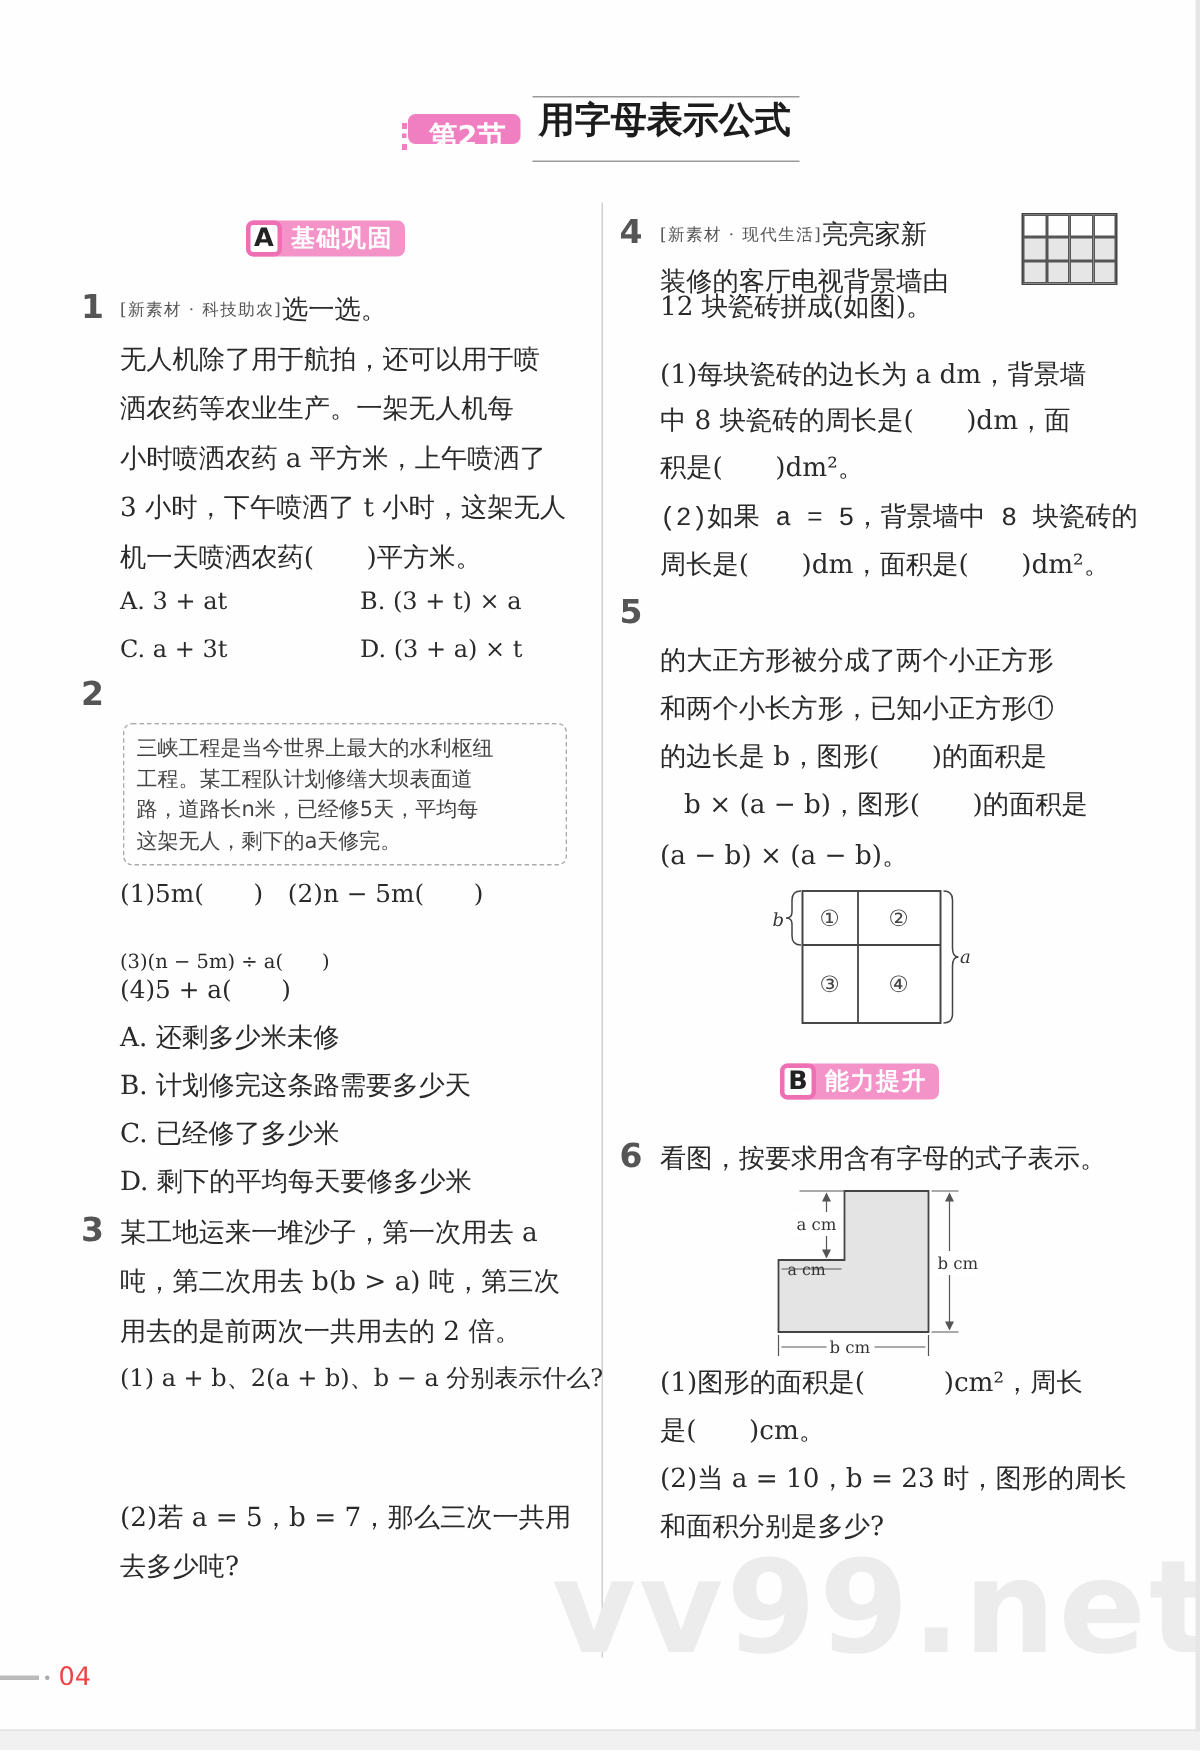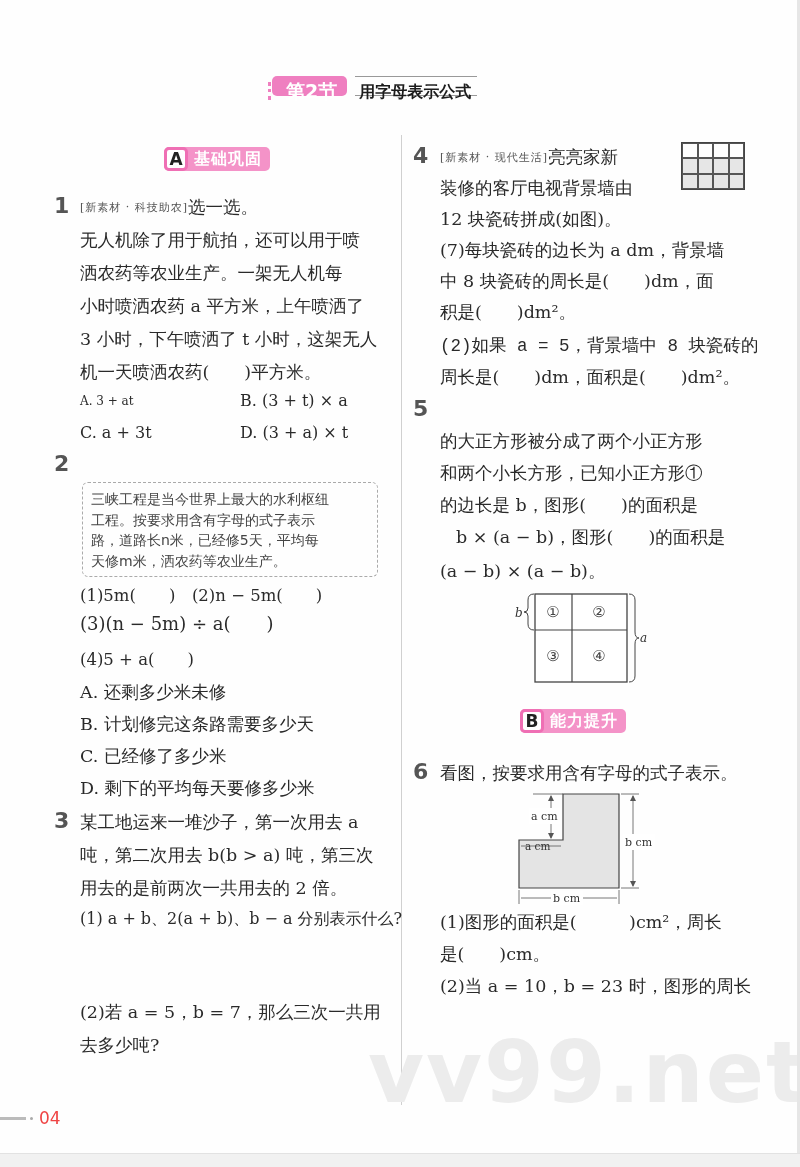--- a/index.html
+++ b/index.html
@@ -6,21 +6,21 @@
   html, body { width: 800px; height: 1167px; background: #ffffff; overflow: hidden; }
   body { position: relative; font-family: "DejaVu Serif", "Liberation Serif", serif; color: #2a2a2a; }
   .page { position: absolute; left: 0; top: 0; width: 800px; height: 1167px; background: #fefefe; }
   .page-right-edge { position: absolute; right: 0; top: 0; width: 3px; height: 1167px; background: #e6e6e6; }
   .page-bottom-edge { position: absolute; left: 0; bottom: 0; width: 800px; height: 14px; background: #f1f1f1; border-top: 1px solid #e2e2e2; }
 
   
   .section-title { position: absolute; left: 272px; top: 70px; height: 32px; display: flex; align-items: center; }
   .section-tag { position: relative; background: #ef7fc0; color: #fff; font-family: "DejaVu Sans", sans-serif; font-weight: bold; font-size: 19px; padding: 0 10px 0 14px; height: 20px; line-height: 30px; border-radius: 5px; }
   .section-tag .dots { position: absolute; left: -4px; top: 6px; width: 6px; height: 18px; border-left: 3px dotted #ef7fc0; }
-  .section-name { font-family: "DejaVu Sans", sans-serif; font-weight: bold; font-size: 16px; color: #1c1c1c; margin-left: 8px; padding: 0 6px 0 4px; height: 20px; line-height: 30px; border-top: 1px solid #999; border-bottom: 1px solid #999; }
+  .section-name { font-family: "DejaVu Sans", sans-serif; font-weight: bold; font-size: 24px; color: #1c1c1c; margin-left: 8px; padding: 0 6px 0 4px; height: 44px; line-height: 30px; border-top: 1px solid #999; border-bottom: 1px solid #999; }
 
   .col-divider { position: absolute; left: 401px; top: 135px; width: 1px; height: 970px; background: #d0d0d0; }
 
   
   .level-badge { position: absolute; display: flex; align-items: center; height: 24px; background: #f493c8; border-radius: 5px; padding-right: 8px; }
   .level-badge .letter { width: 24px; height: 24px; background: #fff; border: 3px solid #ef6fb4; border-radius: 5px; font-family: "DejaVu Sans", sans-serif; font-weight: bold; font-size: 17px; color: #222; text-align: center; line-height: 18px; }
   .level-badge .label { color: #fff; font-family: "DejaVu Sans", sans-serif; font-weight: bold; font-size: 16px; margin-left: 6px; letter-spacing: 1px; }
 
   .text { position: absolute; font-size: 17.5px; line-height: 32px; white-space: nowrap; color: #2a2a2a; }
   .qnum { position: absolute; font-family: "DejaVu Sans", sans-serif; font-weight: bold; font-size: 22px; color: #555; }
@@ -66,34 +66,34 @@
 
   <div class="qnum" style="left:54px; top:193px;">1</div>
   <div class="text" style="left:80px; top:191px;">
     <span class="tag">[新素材 · 科技助农]</span><span>选一选。</span>
   </div>
   <div class="text" style="left:80px; top:224px;">无人机除了用于航拍，还可以用于喷</div>
   <div class="text" style="left:80px; top:257px;">洒农药等农业生产。一架无人机每</div>
   <div class="text" style="left:80px; top:290px;">小时喷洒农药 a 平方米，上午喷洒了</div>
   <div class="text" style="left:80px; top:323px;">3 小时，下午喷洒了 t 小时，这架无人</div>
   <div class="text" style="left:80px; top:356px;">机一天喷洒农药(　　)平方米。</div>
-  <div class="text" style="left:80px; top:385px; font-size:12px;">A. 3 + at</div>
+  <div class="text" style="left:80px; top:385px; font-size:16px;">A. 3 + at</div>
   <div class="text" style="left:240px; top:385px; font-size:16px;">B. (3 + t) × a</div>
   <div class="text" style="left:80px; top:417px; font-size:16px;">C. a + 3t</div>
   <div class="text" style="left:240px; top:417px; font-size:16px;">D. (3 + a) × t</div>
 
   <div class="qnum" style="left:54px; top:451px;">2</div>
   <div class="infobox">
     <div class="line">三峡工程是当今世界上最大的水利枢纽</div>
-    <div class="line">工程。按要求用含有字母的式子表示</div>
+    <div class="line">工程。某工程队计划修缮大坝表面道</div>
     <div class="line">路，道路长n米，已经修5天，平均每</div>
-    <div class="line">天修m米，洒农药等农业生产。</div>
+    <div class="line">这架无人，剩下的a天修完。</div>
   </div>
   <div class="text" style="left:80px; top:580px; font-size:16.5px;">(1)5m(　　)　(2)n − 5m(　　)</div>
-  <div class="text" style="left:80px; top:608px; font-size:18px;">(3)(n − 5m) ÷ a(　　)</div>
+  <div class="text" style="left:80px; top:626px; font-size:13px;">(3)(n − 5m) ÷ a(　　)</div>
   <div class="text" style="left:80px; top:644px; font-size:16.5px;">(4)5 + a(　　)</div>
   <div class="text" style="left:80px; top:676px;">A. 还剩多少米未修</div>
   <div class="text" style="left:80px; top:708px;">B. 计划修完这条路需要多少天</div>
   <div class="text" style="left:80px; top:740px;">C. 已经修了多少米</div>
   <div class="text" style="left:80px; top:772px;">D. 剩下的平均每天要修多少米</div>
 
   <div class="qnum" style="left:54px; top:808px;">3</div>
   <div class="text" style="left:80px; top:806px;">某工地运来一堆沙子，第一次用去 a</div>
   <div class="text" style="left:80px; top:839px;">吨，第二次用去 b(b &gt; a) 吨，第三次</div>
   <div class="text" style="left:80px; top:872px;">用去的是前两次一共用去的 2 倍。</div>
@@ -113,22 +113,22 @@
     <div class="shade"></div>
       <div class="shade"></div>
       <div class="shade"></div>
       <div class="shade"></div>
     <div class="shade"></div>
       <div class="shade"></div>
       <div class="shade"></div>
       <div class="shade"></div>
   </div>
   <div class="text" style="left:440px; top:172px;">装修的客厅电视背景墙由</div>
-  <div class="text" style="left:440px; top:203px;">12 块瓷砖拼成(如图)。</div>
-  <div class="text" style="left:440px; top:234px;">(7)每块瓷砖的边长为 a dm，背景墙</div>
+  <div class="text" style="left:440px; top:189px;">12 块瓷砖拼成(如图)。</div>
+  <div class="text" style="left:440px; top:234px;">(1)每块瓷砖的边长为 a dm，背景墙</div>
   <div class="text" style="left:440px; top:265px;">中 8 块瓷砖的周长是(　　)dm，面</div>
   <div class="text" style="left:440px; top:296px;">积是(　　)dm²。</div>
   <div class="text" style="left:440px; top:330px;font-family:Liberation Mono, monospace;">(2)如果 a = 5，背景墙中 8 块瓷砖的</div>
   <div class="text" style="left:440px; top:361px;">周长是(　　)dm，面积是(　　)dm²。</div>
 
   <div class="qnum" style="left:413px; top:396px;">5</div>
   <div class="text" style="left:440px; top:425px;">的大正方形被分成了两个小正方形</div>
   <div class="text" style="left:440px; top:457px;">和两个小长方形，已知小正方形①</div>
   <div class="text" style="left:440px; top:489px;">的边长是 b，图形(　　)的面积是</div>
   <div class="text" style="left:440px; top:521px;margin-left:16px;">b × (a − b)，图形(　　)的面积是</div>
@@ -176,20 +176,21 @@
     <line x1="4" y1="100" x2="4" y2="114" stroke="#555" stroke-width="0.8"></line>
     <line x1="104" y1="100" x2="104" y2="114" stroke="#555" stroke-width="0.8"></line>
     <line x1="6" y1="108" x2="102" y2="108" stroke="#555" stroke-width="0.8"></line>
     <rect x="36" y="101" width="32" height="14" fill="#fff"></rect>
     <text x="38" y="112" font-family="DejaVu Serif, serif" font-size="11" fill="#333">b cm</text>
   </svg>
 
   <div class="text" style="left:440px; top:906px;">(1)图形的面积是(　　　)cm²，周长</div>
   <div class="text" style="left:440px; top:938px;">是(　　)cm。</div>
   <div class="text" style="left:440px; top:970px;">(2)当 a = 10，b = 23 时，图形的周长</div>
+  <div class="text" style="left:440px; top:1002px;">和面积分别是多少?</div>
 
   <div class="watermark">vv99.net</div>
 
   <div class="page-num">
     <span class="bar"></span>
     <span class="dot"></span>
     <span class="num">04</span>
   </div>
 
   <div class="page-right-edge"></div>

